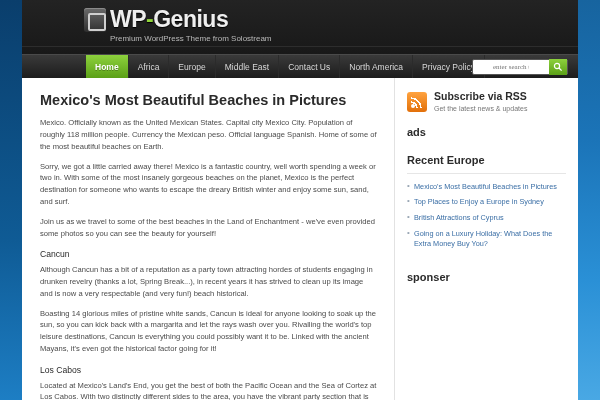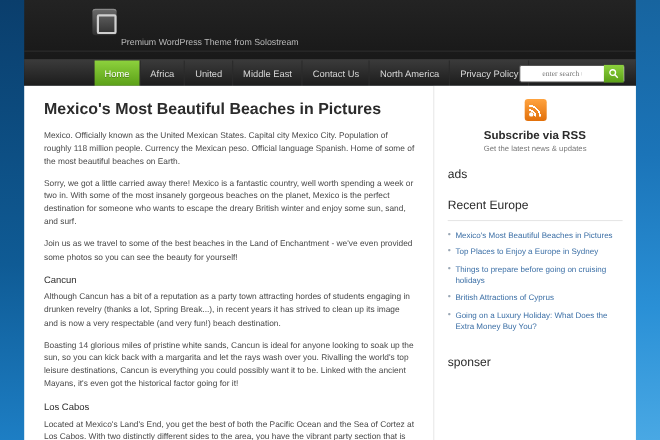--- a/index.html
+++ b/index.html
@@ -72,21 +72,21 @@
   .nav-items { display: flex; align-items: stretch; padding-left: 64px; }
   .nav-item {
     display: flex; align-items: center;
     padding: 0 9px;
     font-size: 8.5px; color: #d8d8d8;
     border-right: 1px solid #2b2b2b;
     cursor: pointer;
   }
   .nav-item.active {
     background: linear-gradient(180deg,#8dd13d 0%, #5ba017 100%);
-    color: #ffffff; font-weight: normal;
+    color: #ffffff; font-weight: bold;
     text-shadow: 0 1px 0 rgba(0,0,0,.3);
   }
   .search-box {
     position: absolute; right: 10px; top: 4px;
     width: 96px; height: 16px;
     background: #fff; border: 1px solid #555;
     border-radius: 2px;
     display: flex; align-items: center;
   }
   .search-box input {
@@ -132,21 +132,21 @@
     background: #e2e2e2;
   }
 
   
   .col-side {
     position: absolute; left: 373px; top: 0; width: 183px; height: 100%;
     padding: 12px 12px 0 12px;
     background: #fff;
   }
   .rss-row {
-    display: flex; align-items: center; gap: 7px; margin-bottom: 14px; flex-direction: column;
+    display: flex; align-items: flex-end; gap: 7px; margin-bottom: 14px;
   }
   .rss-icon {
     width: 20px; height: 20px; border-radius: 3px; flex: none;
     background: linear-gradient(180deg,#ffa33f,#e2700a);
     position: relative;
   }
   .rss-icon:before {
     content:""; position:absolute; left:4px; bottom:4px; width:4px; height:4px;
     border-radius:50%; background:#fff;
   }
@@ -158,21 +158,21 @@
     box-shadow: none;
     background:
       radial-gradient(circle at 0 100%, transparent 5px, #fff 5px, #fff 6.6px, transparent 6.6px),
       radial-gradient(circle at 0 100%, transparent 9px, #fff 9px, #fff 10.6px, transparent 10.6px);
     border: 0;
   }
   .rss-title { font-size: 10.5px; font-weight: bold; color: #2b2b2b; line-height: 1.2; }
   .rss-sub { font-size: 7px; color: #777; margin-top: 2px; }
 
   .side-h {
-    font-size: 11px; font-weight: normal; color: #2b2b2b;
+    font-size: 11px; font-weight: bold; color: #2b2b2b;
     margin: 0 0 7px 0;
   }
   .side-block { margin-bottom: 16px; }
   .side-sep {
     height: 1px; background: #e6e6e6; margin: 0 0 8px 0;
   }
   .post-list { list-style: none; margin: 0; padding: 0; }
   .post-list li {
     font-size: 7.3px; color: #3a6ea5; line-height: 1.35;
     padding: 0 0 6px 7px; position: relative; cursor: pointer;
@@ -184,29 +184,30 @@
 </head>
 <body>
 
 <div class="wrap">
   <div class="page-bg"></div>
 
   <div class="header">
     <div class="header-rule"></div>
     <div class="logo-wrap">
       <span class="logo-mark"></span>
+      <span class="logo-text"><span>WP</span><span class="dash">-</span><span>Genius</span></span>
     </div>
     <div class="tagline">Premium WordPress Theme from Solostream</div>
   </div>
 
   <div class="navbar">
     <div class="nav-items">
       <div class="nav-item active">Home</div>
       <div class="nav-item">Africa</div>
-      <div class="nav-item">United</div>
+      <div class="nav-item">Europe</div>
       <div class="nav-item">Middle East</div>
       <div class="nav-item">Contact Us</div>
       <div class="nav-item">North America</div>
       <div class="nav-item">Privacy Policy</div>
     </div>
     <div class="search-box">
       <input type="text" placeholder="enter search terms ..." style="">
       <div class="search-btn">
         <svg width="10" height="10" viewBox="0 0 10 10">
           <circle cx="4" cy="4" r="2.6" fill="none" stroke="#ffffff" stroke-width="1.2"></circle>
@@ -217,21 +218,21 @@
   </div>
 
   <div class="content-area">
 
     <div class="col-main">
       <h1 class="post-title">Mexico's Most Beautiful Beaches in Pictures</h1>
       <p class="post-p">Mexico. Officially known as the United Mexican States. Capital city Mexico City. Population of roughly 118 million people. Currency the Mexican peso. Official language Spanish. Home of some of the most beautiful beaches on Earth.</p>
       <p class="post-p">Sorry, we got a little carried away there! Mexico is a fantastic country, well worth spending a week or two in. With some of the most insanely gorgeous beaches on the planet, Mexico is the perfect destination for someone who wants to escape the dreary British winter and enjoy some sun, sand, and surf.</p>
       <p class="post-p">Join us as we travel to some of the best beaches in the Land of Enchantment - we've even provided some photos so you can see the beauty for yourself!</p>
       <h3 class="post-h3">Cancun</h3>
-      <p class="post-p">Although Cancun has a bit of a reputation as a party town attracting hordes of students engaging in drunken revelry (thanks a lot, Spring Break...), in recent years it has strived to clean up its image and is now a very respectable (and very fun!) beach destination.</p>
+      <p class="post-p">Although Cancun has a bit of a reputation as a party town attracting hordes of students engaging in drunken revelry (thanks a lot, Spring Break...), in recent years it has strived to clean up its image and is now a very respectable (and very fun!) beach historical.</p>
       <p class="post-p">Boasting 14 glorious miles of pristine white sands, Cancun is ideal for anyone looking to soak up the sun, so you can kick back with a margarita and let the rays wash over you. Rivalling the world's top leisure destinations, Cancun is everything you could possibly want it to be. Linked with the ancient Mayans, it's even got the historical factor going for it!</p>
       <h3 class="post-h3">Los Cabos</h3>
       <p class="post-p">Located at Mexico's Land's End, you get the best of both the Pacific Ocean and the Sea of Cortez at Los Cabos. With two distinctly different sides to the area, you have the vibrant party section that is Cabo San Lucas as well as the more laid back and traditionally Mexican town of San Jose.</p>
 
     </div>
 
     <div class="col-divider"></div>
 
     <div class="col-side">
       <div class="rss-row">
@@ -245,21 +246,20 @@
       <div class="side-block">
         <div class="side-h">ads</div>
       </div>
 
       <div class="side-block">
         <div class="side-h">Recent Europe</div>
         <div class="side-sep"></div>
         <ul class="post-list">
           <li>Mexico's Most Beautiful Beaches in Pictures</li>
           <li>Top Places to Enjoy a Europe in Sydney</li>
-          <li>Things to prepare before going on cruising holidays</li>
           <li>British Attractions of Cyprus</li>
           <li>Going on a Luxury Holiday: What Does the Extra Money Buy You?</li>
         </ul>
       </div>
 
       <div class="side-block">
         <div class="side-h">sponser</div>
       </div>
     </div>
 

